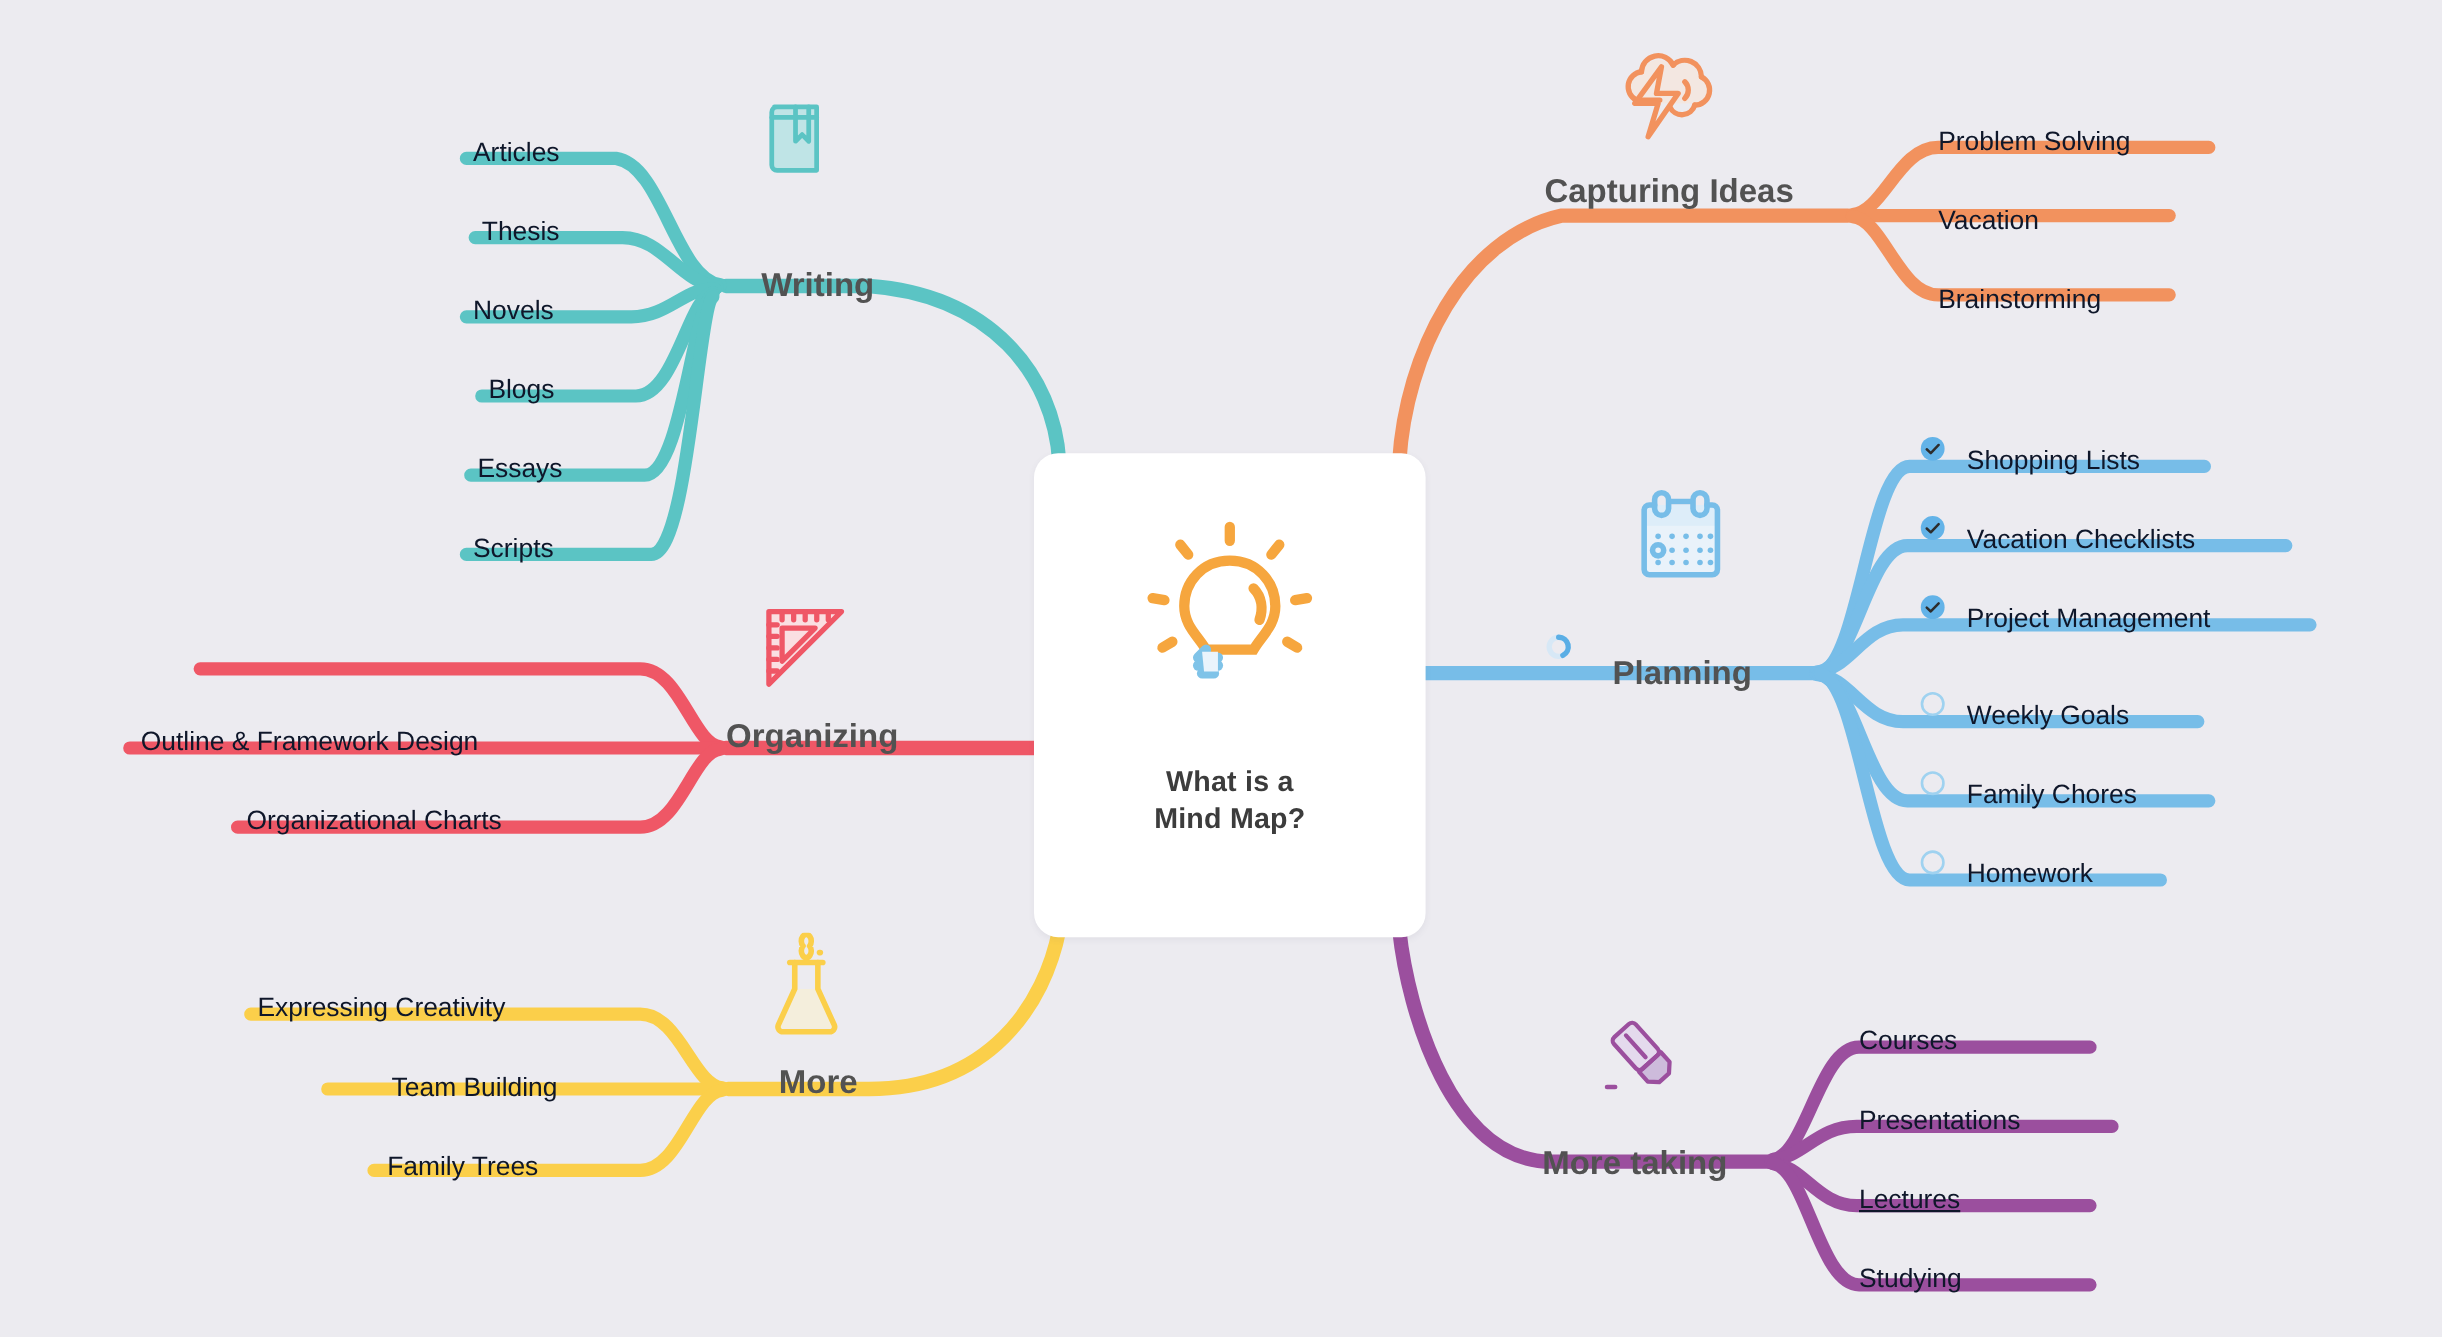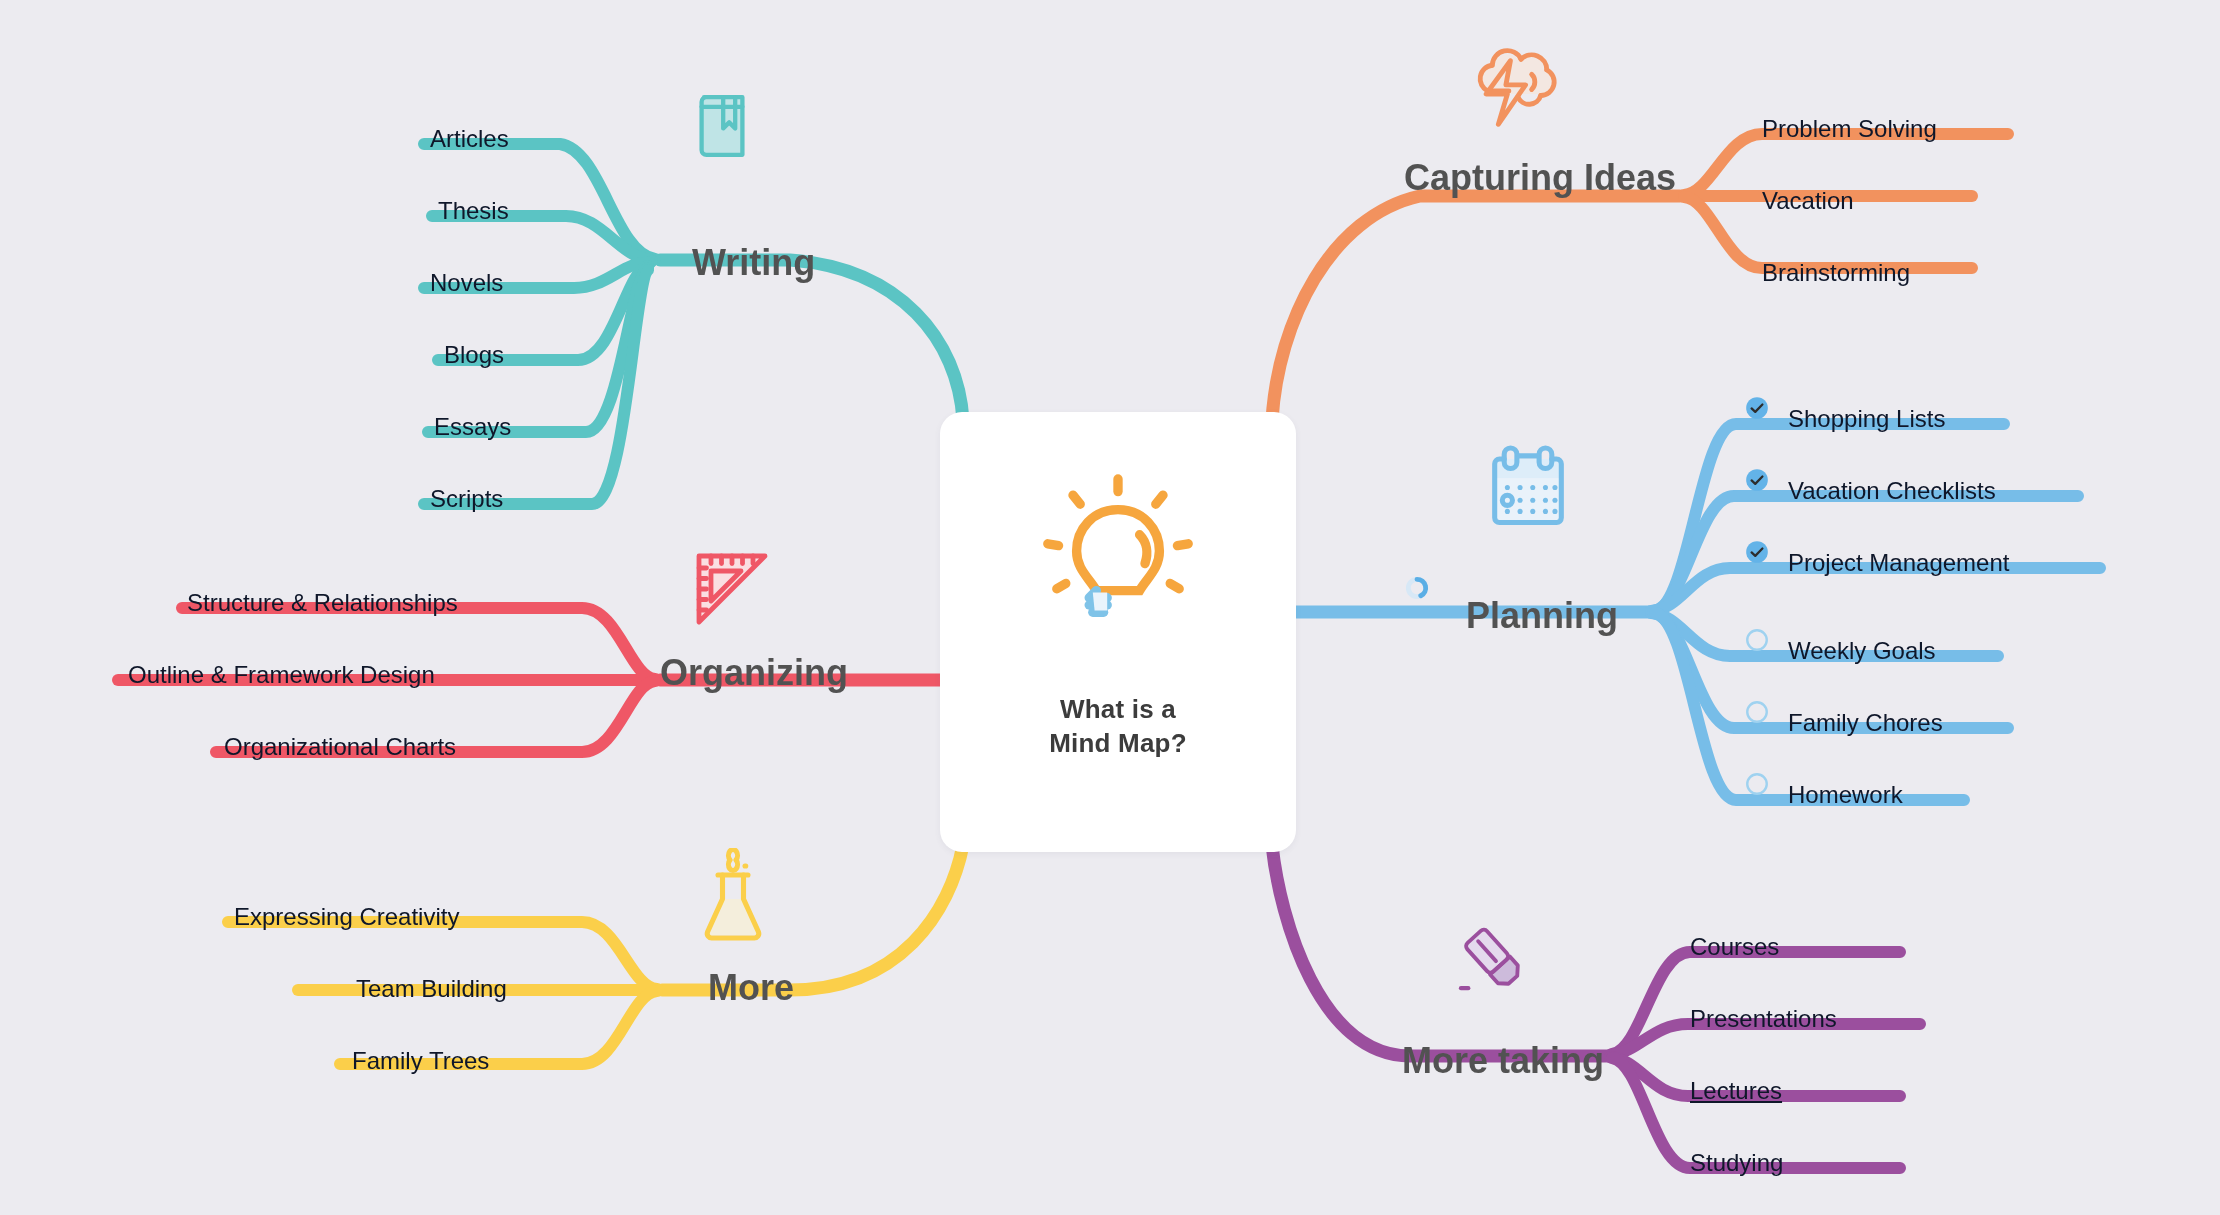--- a/index.html
+++ b/index.html
@@ -24,21 +24,21 @@
     height: 1215px;
     pointer-events: none;
   }
   .node-label {
     position: absolute;
     color: #5A5A5A;
     white-space: nowrap;
     line-height: 1;
   }
   .branch-label {
-    font-size: 36px;
+    font-size: 30px;
     font-weight: bold;
     color: #525252;
   }
   .leaf-label {
     font-size: 24px;
     font-weight: normal;
     color: #0f172a;
   }
   
   #center-card {
@@ -195,21 +195,20 @@
         <path d="M35 4 L35 9"></path>
         <path d="M42 4 L42 9"></path>
         <path d="M6 12 L11 12"></path>
         <path d="M6 19 L11 19"></path>
         <path d="M6 26 L11 26"></path>
         <path d="M6 33 L11 33"></path>
         <path d="M6 40 L11 40"></path>
       </g>
     </svg>
   </span>
-  <div class="node-label leaf-label" style="left:187px; top:591px;">Structure &amp; Relationships</div>
   <div class="node-label leaf-label" style="left:128px; top:663px;">Outline &amp; Framework Design</div>
   <div class="node-label leaf-label" style="left:224px; top:735px;">Organizational Charts</div>
 
   <div class="node-label branch-label" style="left:708px; top:970px;">More</div>
   <span class="icon-abs" style="left:700px; top:848px;">
     <svg width="66" height="96" viewBox="0 0 44 64" xmlns="http://www.w3.org/2000/svg">
       <path d="M13 34 L31 34 L39 54 A3 3 0 0 1 36 58 L8 58 A3 3 0 0 1 5 54 Z" fill="#F4EEDC"></path>
       <g fill="none" stroke="#FBCF4A" stroke-width="3.4" stroke-linejoin="round" stroke-linecap="round">
         <path d="M15 18 L15 34 L5 56 A3 3 0 0 0 8 60 L36 60 A3 3 0 0 0 39 56 L29 34 L29 18"></path>
         <path d="M12 18 L32 18"></path>

